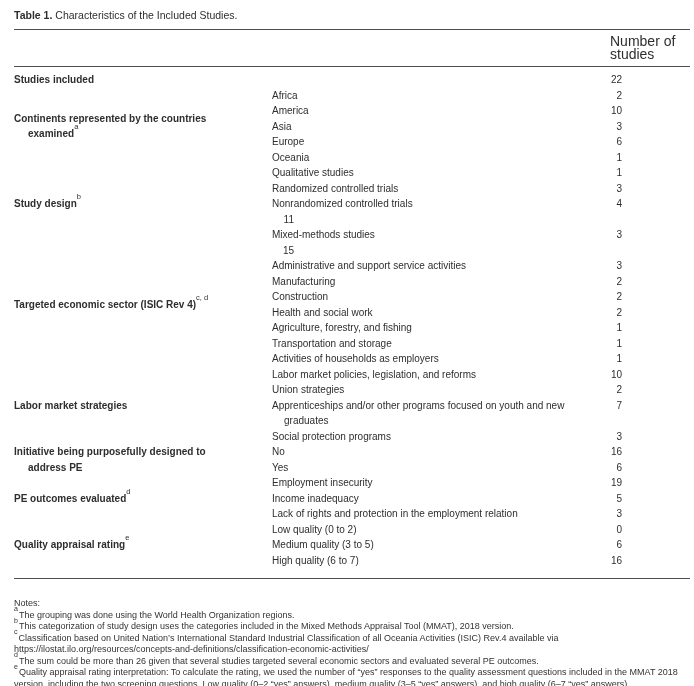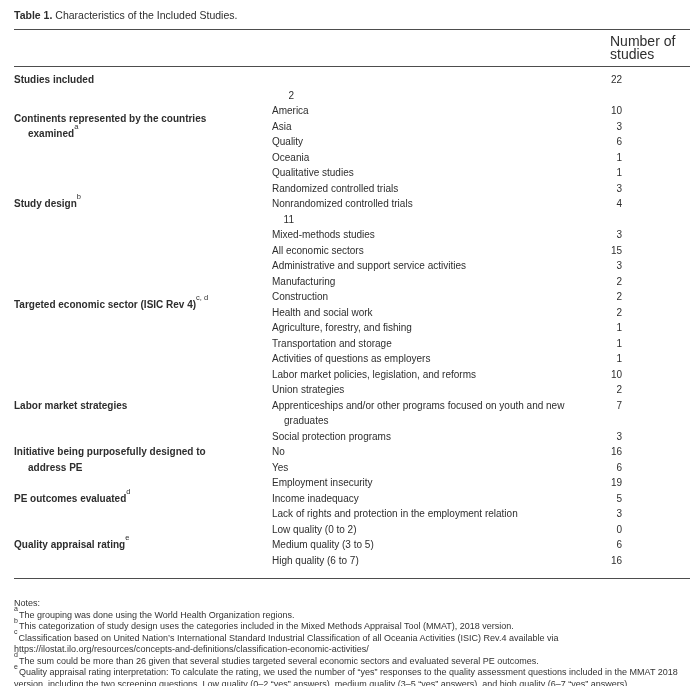--- a/index.html
+++ b/index.html
@@ -54,32 +54,33 @@
             <div class="sub"></div>
             <div class="val">22</div>
           </div>
       </div>
     </div>
 
     <div class="group">
       <div class="cat"><span>Continents represented by the countries examined</span><sup>a</sup></div>
       <div class="rows">
         <div class="row">
+            <div class="sub">Africa</div>
             <div class="val">2</div>
           </div>
         <div class="row">
             <div class="sub">America</div>
             <div class="val">10</div>
           </div>
         <div class="row">
             <div class="sub">Asia</div>
             <div class="val">3</div>
           </div>
         <div class="row">
-            <div class="sub">Quality</div>
+            <div class="sub">Europe</div>
             <div class="val">6</div>
           </div>
         <div class="row">
             <div class="sub">Oceania</div>
             <div class="val">1</div>
           </div>
       </div>
     </div>
 
     <div class="group">
@@ -104,21 +105,20 @@
             <div class="sub">Mixed-methods studies</div>
             <div class="val">3</div>
           </div>
       </div>
     </div>
 
     <div class="group">
       <div class="cat"><span>Targeted economic sector (ISIC Rev 4)</span><sup>c, d</sup></div>
       <div class="rows">
         <div class="row">
-            <div class="sub">All economic sectors</div>
             <div class="val">15</div>
           </div>
         <div class="row">
             <div class="sub">Administrative and support service activities</div>
             <div class="val">3</div>
           </div>
         <div class="row">
             <div class="sub">Manufacturing</div>
             <div class="val">2</div>
           </div>
@@ -132,21 +132,21 @@
           </div>
         <div class="row">
             <div class="sub">Agriculture, forestry, and fishing</div>
             <div class="val">1</div>
           </div>
         <div class="row">
             <div class="sub">Transportation and storage</div>
             <div class="val">1</div>
           </div>
         <div class="row">
-            <div class="sub">Activities of questions as employers</div>
+            <div class="sub">Activities of households as employers</div>
             <div class="val">1</div>
           </div>
       </div>
     </div>
 
     <div class="group">
       <div class="cat"><span>Labor market strategies</span><sup></sup></div>
       <div class="rows">
         <div class="row">
             <div class="sub">Labor market policies, legislation, and reforms</div>

